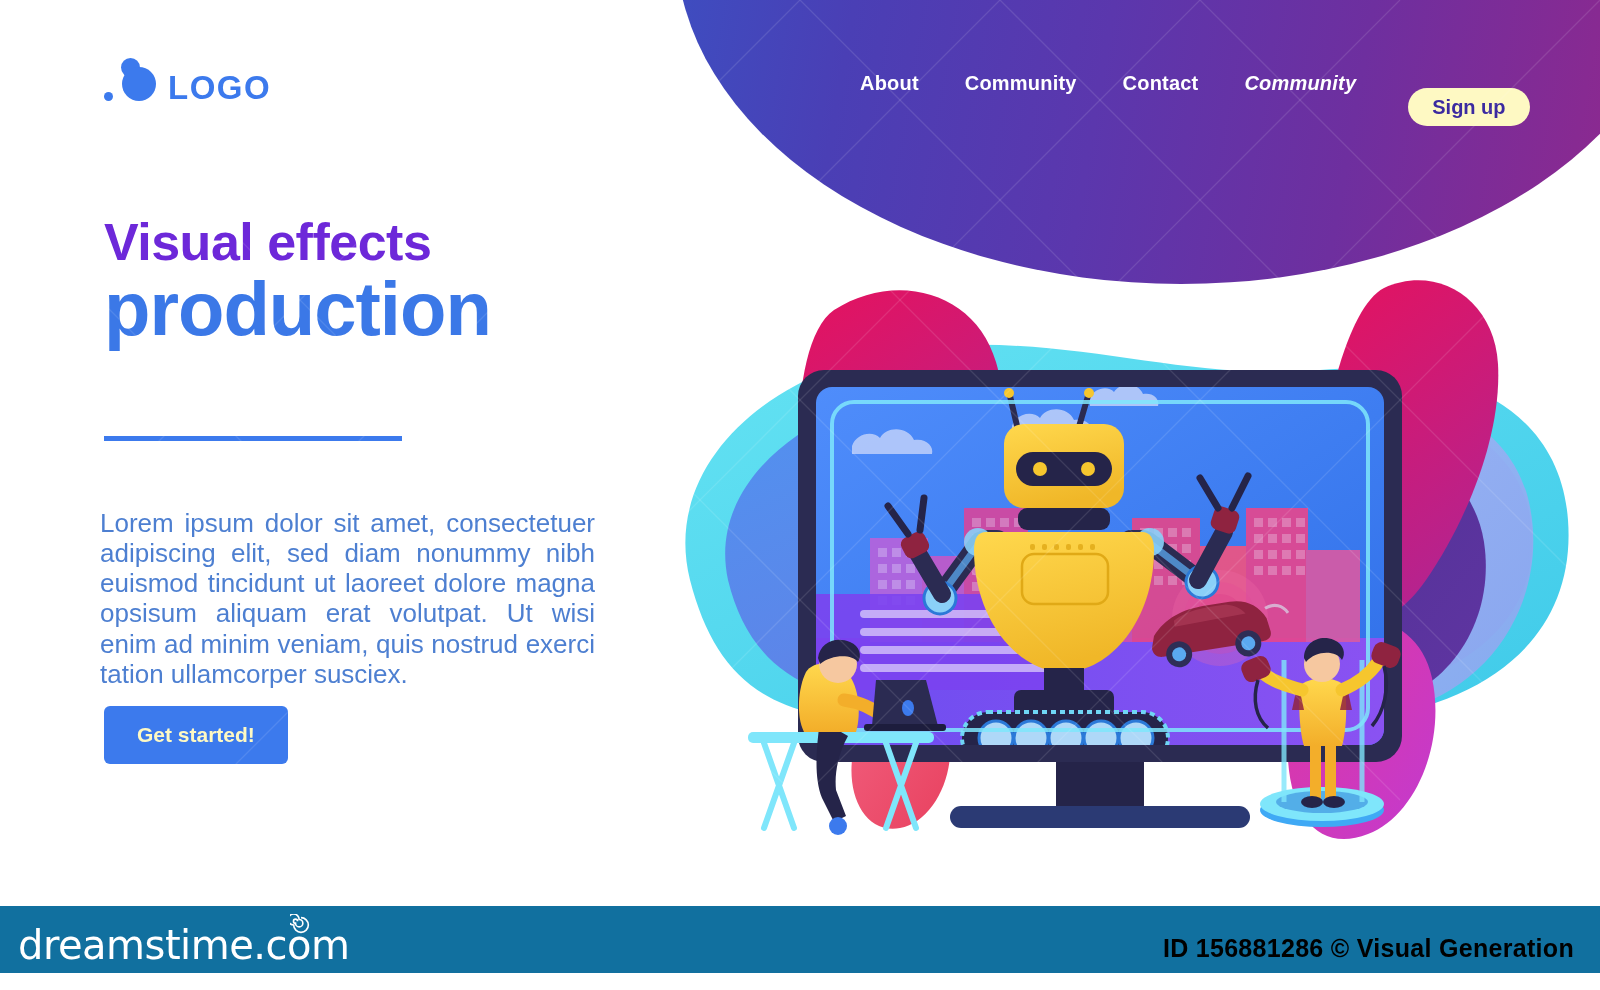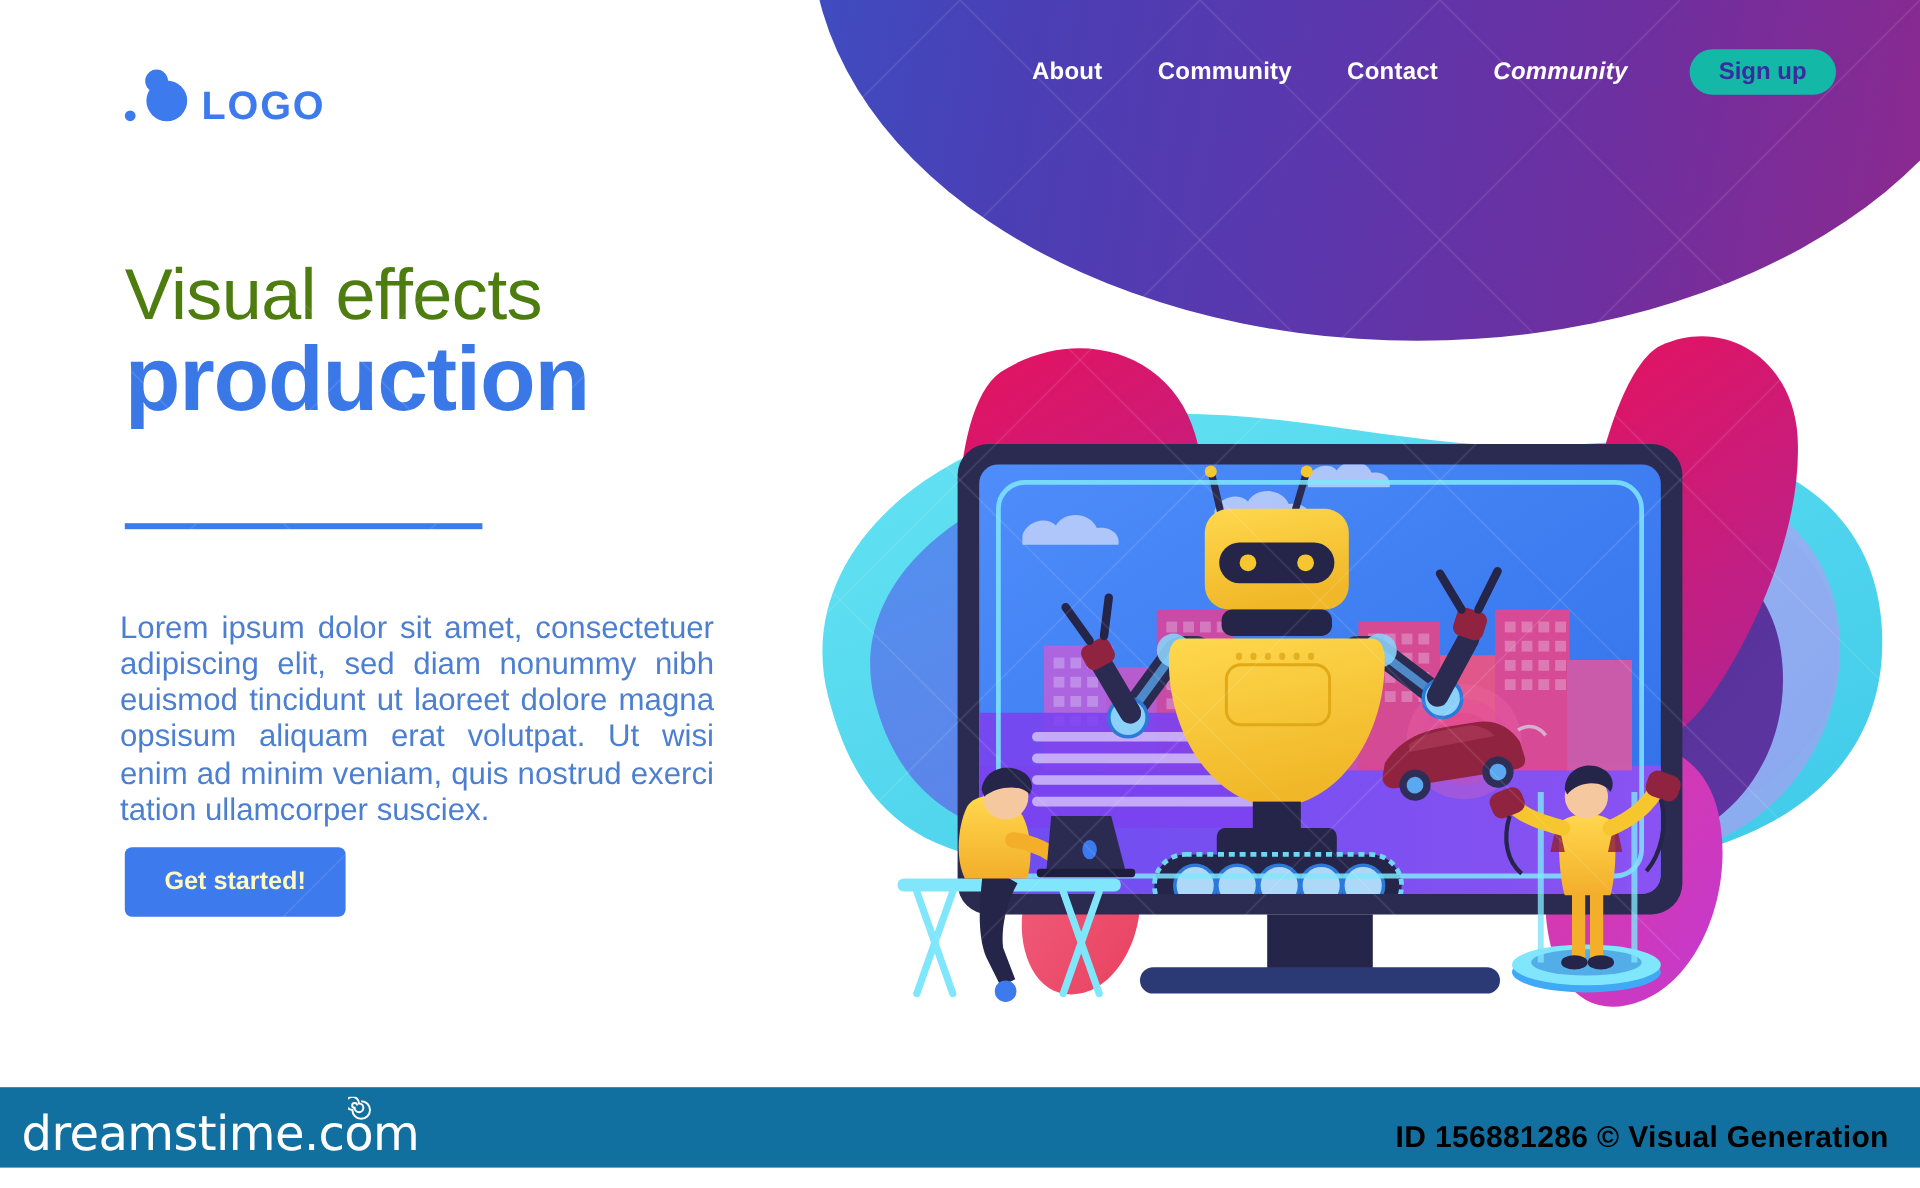--- a/index.html
+++ b/index.html
@@ -28,38 +28,39 @@
     z-index:6;
   }
   .nav-link{
     color:#ffffff;font-weight:bold;font-size:20px;
     letter-spacing:.2px;text-decoration:none;
     padding:6px 0;margin-right:46px;white-space:nowrap;
     cursor:pointer;
   }
   .nav-link:last-of-type{margin-right:52px;font-style:italic;}
   .signup-btn{
-    background:#14b8a6;color:#3b2aa0;font-weight:bold;font-size:20px;
+    background:#fef9c3;color:#3b2aa0;font-weight:bold;font-size:20px;
     border:none;border-radius:20px;padding:8px 24px;cursor:pointer;
     font-family:"Liberation Sans", sans-serif;white-space:nowrap;
     line-height:1.1;
+    margin-top:47px;
   }
 
   
   .logo{position:absolute;left:104px;top:55px;display:flex;align-items:flex-end;z-index:5;}
   .logo-mark{position:relative;width:60px;height:52px;}
   .logo-dot{position:absolute;left:0;bottom:6px;width:9px;height:9px;border-radius:50%;background:#3c7aed;}
   .logo-circ-sm{position:absolute;left:17px;top:3px;width:19px;height:19px;border-radius:50%;background:#3c7aed;}
   .logo-circ-lg{position:absolute;left:18px;top:12px;width:34px;height:34px;border-radius:50%;background:#3c7aed;}
   .logo-text{font-size:33px;font-weight:bold;color:#3c7aed;letter-spacing:1.5px;margin-left:4px;}
 
   
   .headline{position:absolute;left:104px;top:196px;z-index:5;width:560px;}
   .headline .h-light{
-    display:block;font-size:60px;line-height:.98;color:#4d7c0f;font-weight:400;
+    display:block;font-size:52px;line-height:.98;color:#6d28d9;font-weight:700;
     letter-spacing:-.5px;
   }
   .headline .h-bold{
     display:block;font-size:76px;line-height:1.02;color:#3b78e7;font-weight:bold;
     letter-spacing:-1px;margin-top:2px;
   }
   .divider{position:absolute;left:104px;top:436px;width:298px;height:5px;background:#3c7aed;z-index:5;}
   .body-copy{
     position:absolute;left:100px;top:482px;width:495px;z-index:5;
     color:#4d7fd1;font-size:26px;line-height:1.16;text-align:justify;

